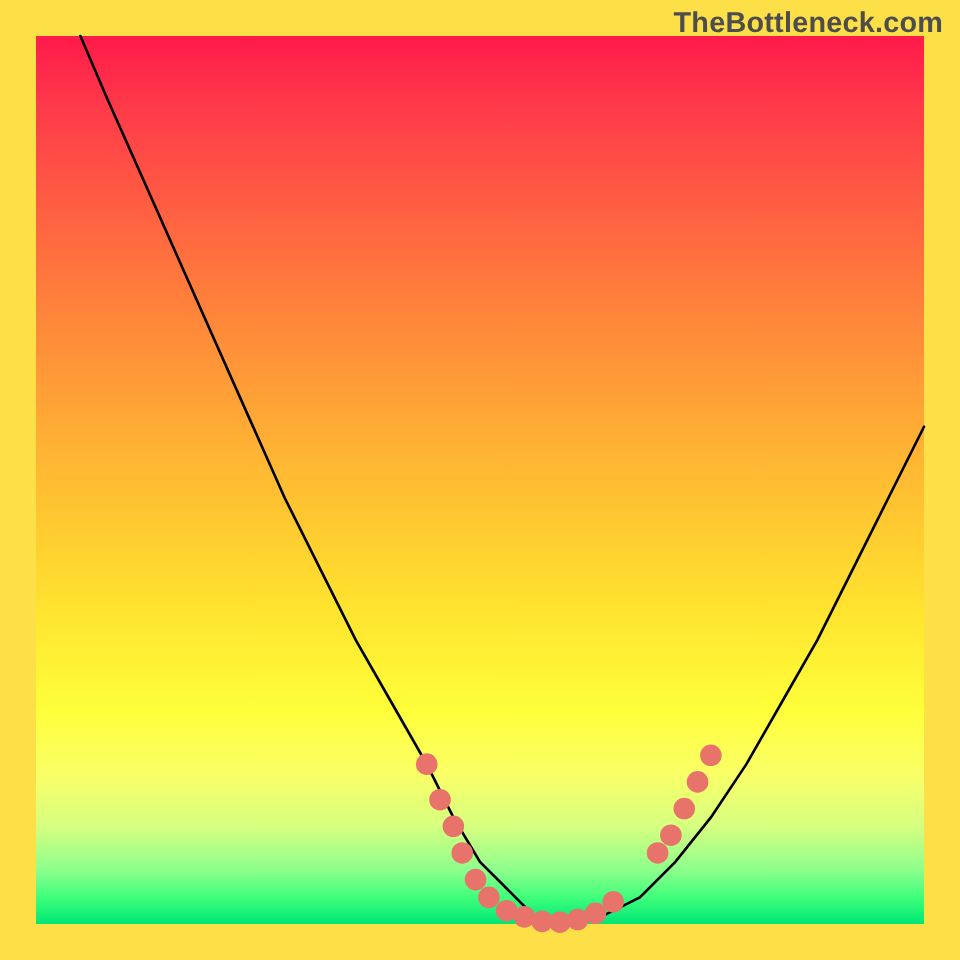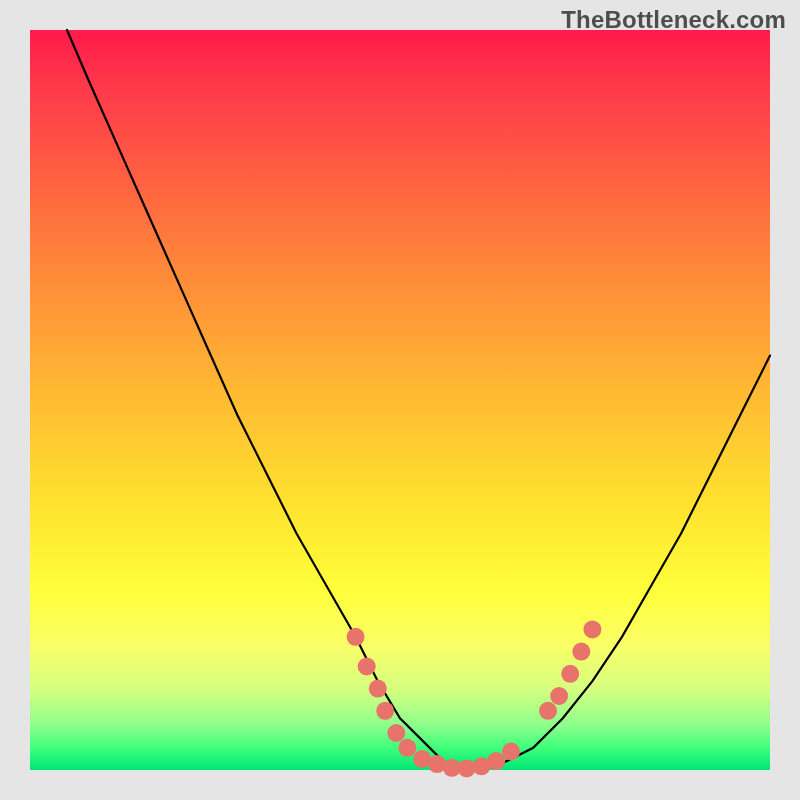--- a/index.html
+++ b/index.html
@@ -1,21 +1,21 @@
 <!DOCTYPE html>
 <html><head>
 <meta charset="utf-8">
 <style>
   * { margin: 0; padding: 0; box-sizing: border-box; }
   html, body { width: 800px; height: 800px; overflow: hidden; background: #000; }
   .frame {
     position: relative;
     width: 800px;
     height: 800px;
-    background: #e5e5e5;
+    background: #fde047;
   }
   .watermark {
     position: absolute;
     top: 6px;
     right: 14px;
     font-family: Arial, Helvetica, sans-serif;
     font-size: 24px;
     font-weight: 600;
     color: #4d4d4d;
     letter-spacing: 0.2px;

